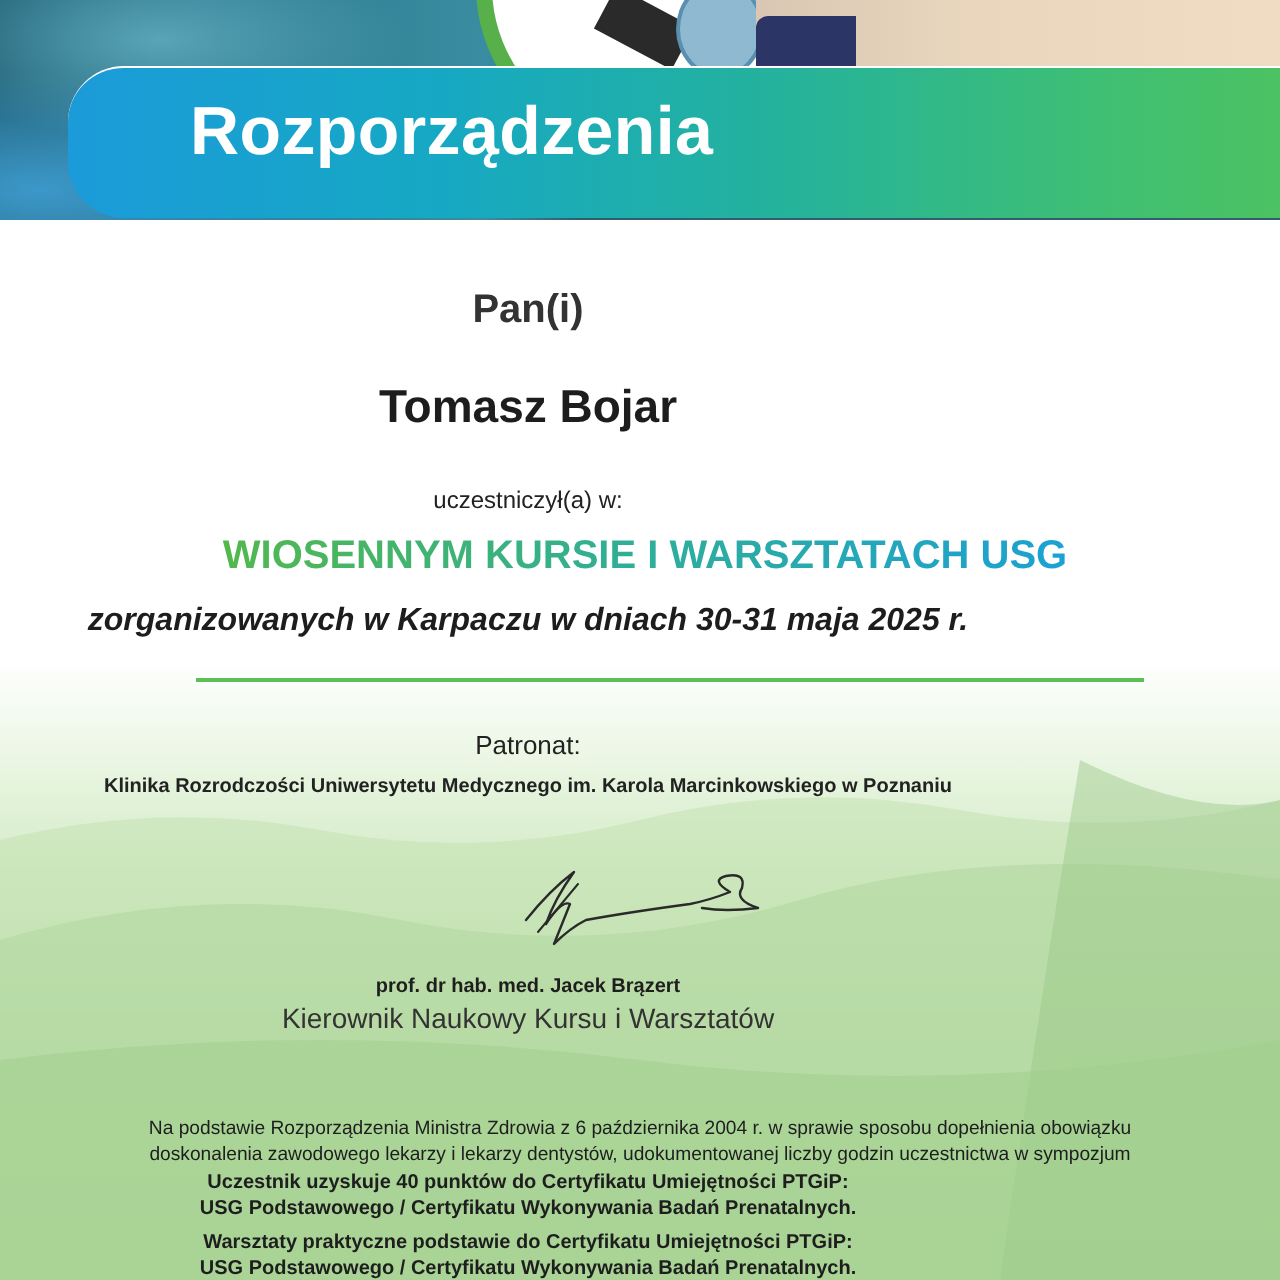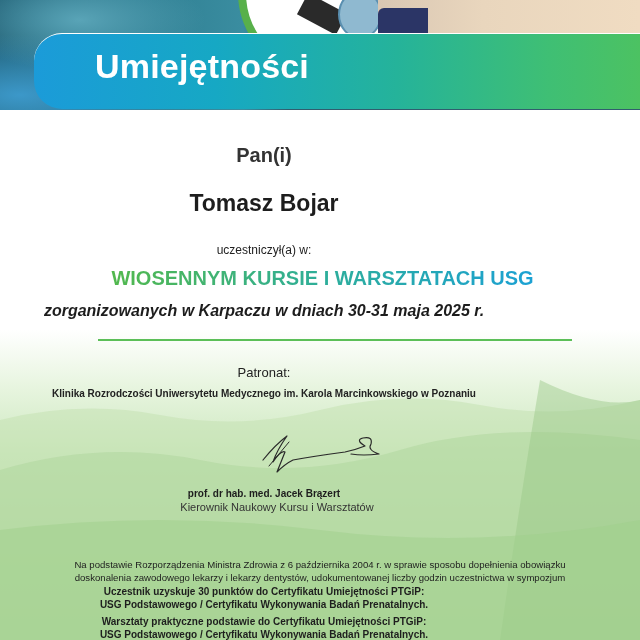--- a/index.html
+++ b/index.html
@@ -69,21 +69,21 @@
       left: 95px; width: 455px;
     }
     .organized { top: 302px; font-size: 16px; font-weight: bold; color: #1d1d1d; font-style: italic; }
     .divider {
       position: absolute; left: 98px; top: 339px; width: 474px; height: 2px; background: #5cbf58;
     }
     .patronage-label { top: 365px; font-size: 13px; color: #222222; }
     .patronage-org { top: 388px; font-size: 10px; font-weight: bold; color: #222222; }
     .signature { position: absolute; left: 255px; top: 430px; width: 135px; height: 50px; }
     .signer-name { top: 488px; font-size: 10px; font-weight: bold; color: #1e1e1e; }
-    .signer-role { top: 501px; font-size: 11px; color: #333333; padding-left: 13px; }
+    .signer-role { top: 501px; font-size: 14px; color: #333333; }
     .legal {
       top: 543px; font-size: 9.6px; color: #1e1e1e; line-height: 12.5px;
       left: 50px; width: 540px; margin-top: 16px;
     }
     .points { font-size: 10px; font-weight: bold; color: #1e1e1e; line-height: 12.5px; }
     .points-1 { top: 586px; }
     .points-2 { top: 616px; }
   </style>
 </head>
 <body>
@@ -100,21 +100,21 @@
   <div class="top-photo">
     <div class="photo-left-detail"></div>
     <div class="photo-circle"></div>
     <div class="photo-us-image"></div>
     <div class="photo-probe"></div>
     <div class="photo-skin"></div>
     <div class="photo-dark"></div>
   </div>
 
   <div class="banner"></div>
-  <div class="banner-title">Umiejętności</div>
+  <div class="banner-title">Rozporządzenia</div>
 
   <div class="centered salutation">Pan(i)</div>
   <div class="centered name">Tomasz Bojar</div>
   <div class="centered participated">uczestniczył(a) w:</div>
   <div class="centered course-title">WIOSENNYM KURSIE I WARSZTATACH USG</div>
   <div class="centered organized">zorganizowanych w Karpaczu w dniach 30-31 maja 2025 r.</div>
 
   <div class="divider"></div>
 
   <div class="centered patronage-label">Patronat:</div>
@@ -127,20 +127,20 @@
 
   <div class="centered signer-name">prof. dr hab. med. Jacek Brązert</div>
   <div class="centered signer-role">Kierownik Naukowy Kursu i Warsztatów</div>
 
   <div class="centered legal">
     <div>Na podstawie Rozporządzenia Ministra Zdrowia z 6 października 2004 r. w sprawie sposobu dopełnienia obowiązku</div>
     <div>doskonalenia zawodowego lekarzy i lekarzy dentystów, udokumentowanej liczby godzin uczestnictwa w sympozjum</div>
   </div>
 
   <div class="centered points points-1">
-    <div>Uczestnik uzyskuje 30 punktów do Certyfikatu Umiejętności PTGiP:</div>
+    <div>Uczestnik uzyskuje 40 punktów do Certyfikatu Umiejętności PTGiP:</div>
     <div>USG Podstawowego / Certyfikatu Wykonywania Badań Prenatalnych.</div>
   </div>
   <div class="centered points points-2">
     <div>Warsztaty praktyczne podstawie do Certyfikatu Umiejętności PTGiP:</div>
     <div>USG Podstawowego / Certyfikatu Wykonywania Badań Prenatalnych.</div>
   </div>
 </div>
 
 </body></html>

